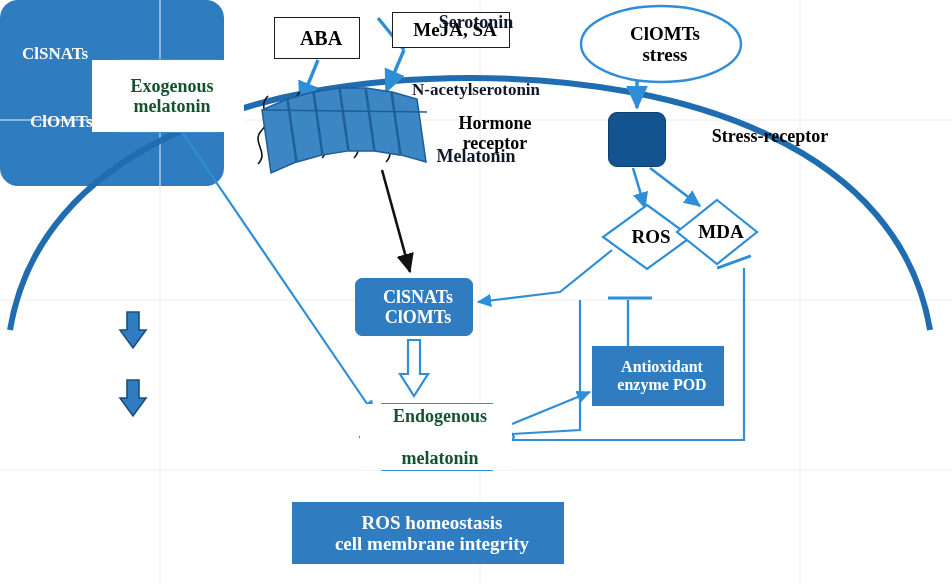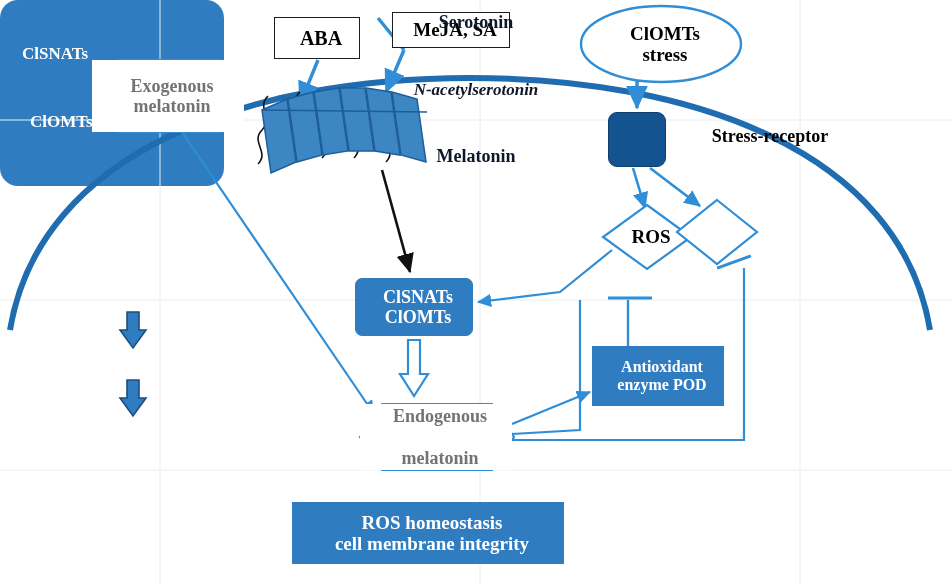--- a/index.html
+++ b/index.html
@@ -41,21 +41,21 @@
     border: 1.6px solid #1c1c1c;
     color: #000000;
   }
   .box-blue-light {
     background: #2f7cc0;
     border: 1.6px solid #2f7cc0;
     color: #ffffff;
   }
   .hex {
     background: #ffffff;
-    color: #737373;
+    color: #14532d;
   }
 
   #aba {
     left: 274px; top: 17px; width: 86px; height: 42px;
     font-size: 20px;
   }
   #meja {
     left: 392px; top: 12px; width: 118px; height: 36px;
     font-size: 19px;
   }
@@ -116,21 +116,21 @@
 
   .panel-text {
     position: absolute;
     width: 100%;
     text-align: center;
     font-weight: bold;
     color: #0f172a;
   }
   #p-serotonin      { top: 12px;  font-size: 18px; }
   #p-clsnats        { top: 44px;  font-size: 17px; left: 22px; width: auto; color: #ffffff; }
-  #p-nacetyl        { top: 80px;  font-size: 17px; font-style: italic; }
+  #p-nacetyl        { top: 80px;  font-size: 17px; }
   #p-clomts         { top: 112px; font-size: 17px; left: 30px; width: auto; color: #ffffff; }
   #p-melatonin      { top: 146px; font-size: 18px; }
 </style>
 </head>
 <body>
 
 <div id="canvas">
 
   <svg id="bg-svg" viewBox="0 0 952 584">
     <defs>
@@ -236,31 +236,38 @@
   <div class="node hex" id="exogenous-melatonin-label">
     <span>Exogenous</span>
     <span>melatonin</span>
   </div>
 
   <div class="node" id="osmotic-stress-label">
     <span>ClOMTs</span>
     <span>stress</span>
   </div>
 
+  <div class="node" id="hormone-receptor-label">
+    <span>Hormone</span>
+    <span>receptor</span>
+  </div>
 
   <div class="node" id="stress-receptor-box"></div>
 
   <div class="node" id="ros-label">
     <span>ROS</span>
   </div>
 
   <div class="node" id="stress-receptor-label">
     <span>Stress-receptor</span>
   </div>
 
+  <div class="node" id="mda-label">
+    <span>MDA</span>
+  </div>
 
   <div class="node box-blue-light" id="clsnats-clomts">
     <span>ClSNATs</span>
     <span>ClOMTs</span>
   </div>
 
   <div class="node box-blue-light" id="antioxidant-enzyme">
     <span>Antioxidant</span>
     <span>enzyme POD</span>
   </div>

